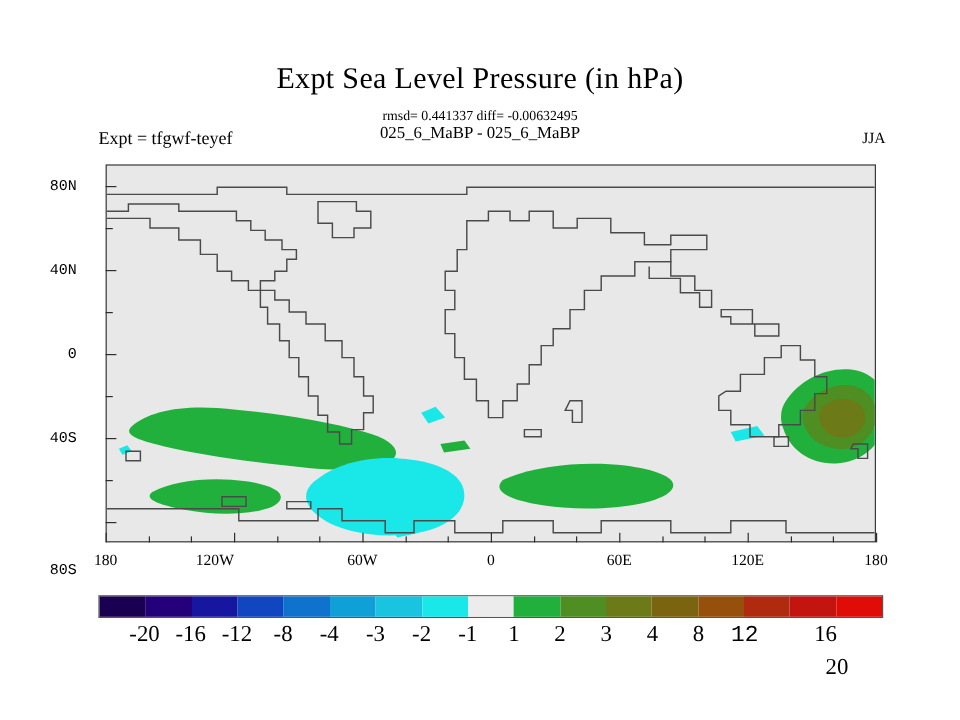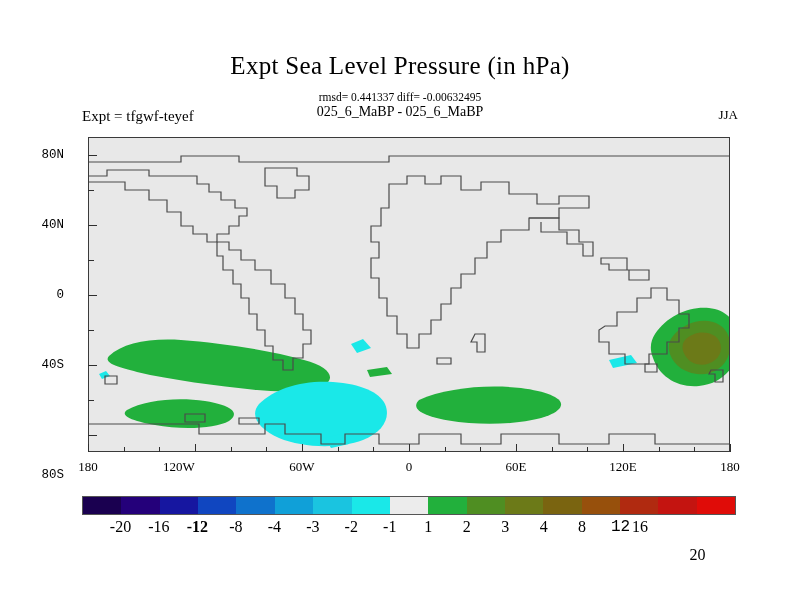--- a/index.html
+++ b/index.html
@@ -106,21 +106,21 @@
   .cb-cell { flex: 1 1 0; height: 100%; }
   #colorbar-labels {
     position: absolute;
     left: 82px;
     top: 518px;
     width: 654px;
     height: 20px;
   }
   .cb-label {
     position: absolute;
-    font-size: 16px;
+    font-size: 19px;
     text-align: center;
     transform: translateX(-50%);
     white-space: nowrap;
   }
 </style>
 </head>
 <body>
 
 <div id="main-title">Expt Sea Level Pressure (in hPa)</div>
 <div id="stats-line">rmsd= 0.441337 diff= -0.00632495</div>
@@ -289,27 +289,27 @@
     <div class="cb-cell" style="background: rgb(108, 122, 24);"></div>
     <div class="cb-cell" style="background: rgb(122, 100, 16);"></div>
     <div class="cb-cell" style="background: rgb(151, 80, 12);"></div>
     <div class="cb-cell" style="background: rgb(176, 42, 16);"></div>
     <div class="cb-cell" style="background: rgb(196, 20, 16);"></div>
     <div class="cb-cell" style="background: rgb(224, 12, 8);"></div>
   </div>
 <div id="colorbar-labels">
     <div class="cb-label" style="left: 38.4706px;">-20</div>
     <div class="cb-label" style="left: 76.9412px; font-family: Liberation Serif, serif;">-16</div>
-    <div class="cb-label" style="left: 115.412px; font-weight: bold;">-12</div>
+    <div class="cb-label" style="left: 115.412px;">-12</div>
     <div class="cb-label" style="left: 153.882px;">-8</div>
     <div class="cb-label" style="left: 192.353px;">-4</div>
     <div class="cb-label" style="left: 230.824px;">-3</div>
     <div class="cb-label" style="left: 269.294px;">-2</div>
     <div class="cb-label" style="left: 307.765px;">-1</div>
     <div class="cb-label" style="left: 346.235px;">1</div>
     <div class="cb-label" style="left: 384.706px;">2</div>
     <div class="cb-label" style="left: 423.176px;">3</div>
     <div class="cb-label" style="left: 461.647px;">4</div>
     <div class="cb-label" style="left: 500.118px;">8</div>
     <div class="cb-label" style="left: 538.588px; font-family: Liberation Mono, monospace;">12</div>
-    <div class="cb-label" style="left: 558px;">16</div>
+    <div class="cb-label" style="left: 606px;">16</div>
     <div class="cb-label" style="left: 615.529px; margin-top: 28px;">20</div>
   </div>
 
 </body></html>

